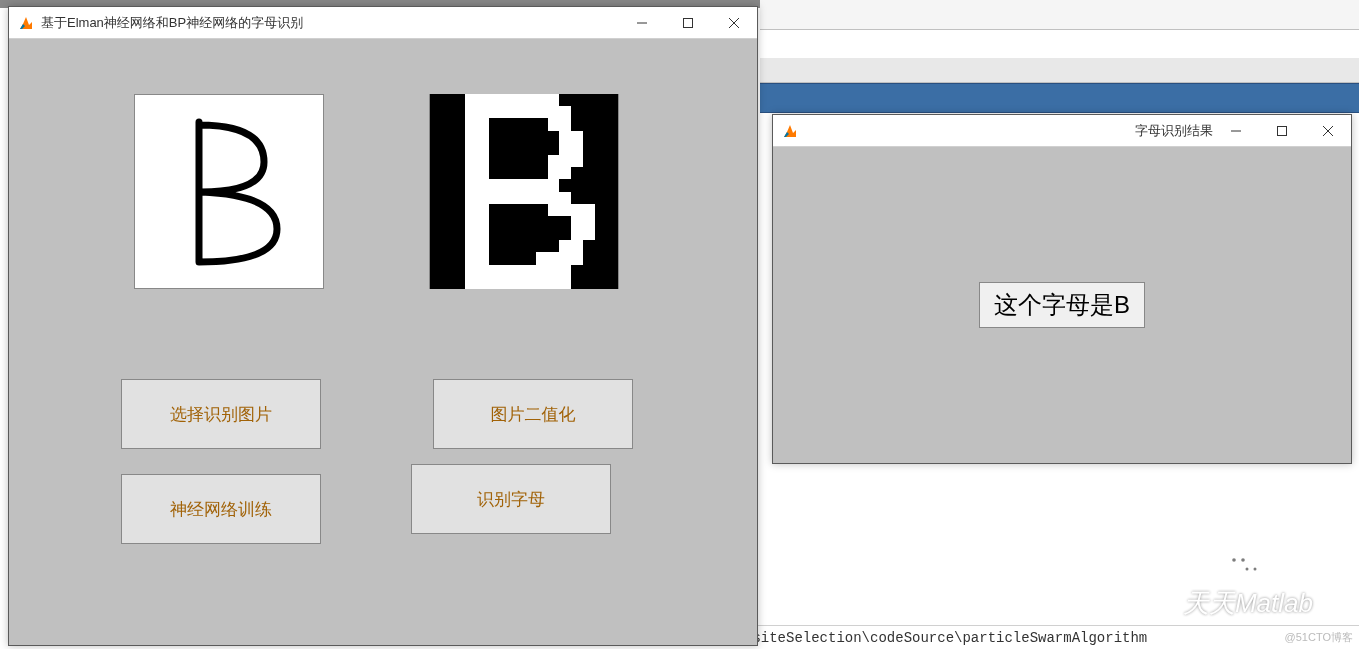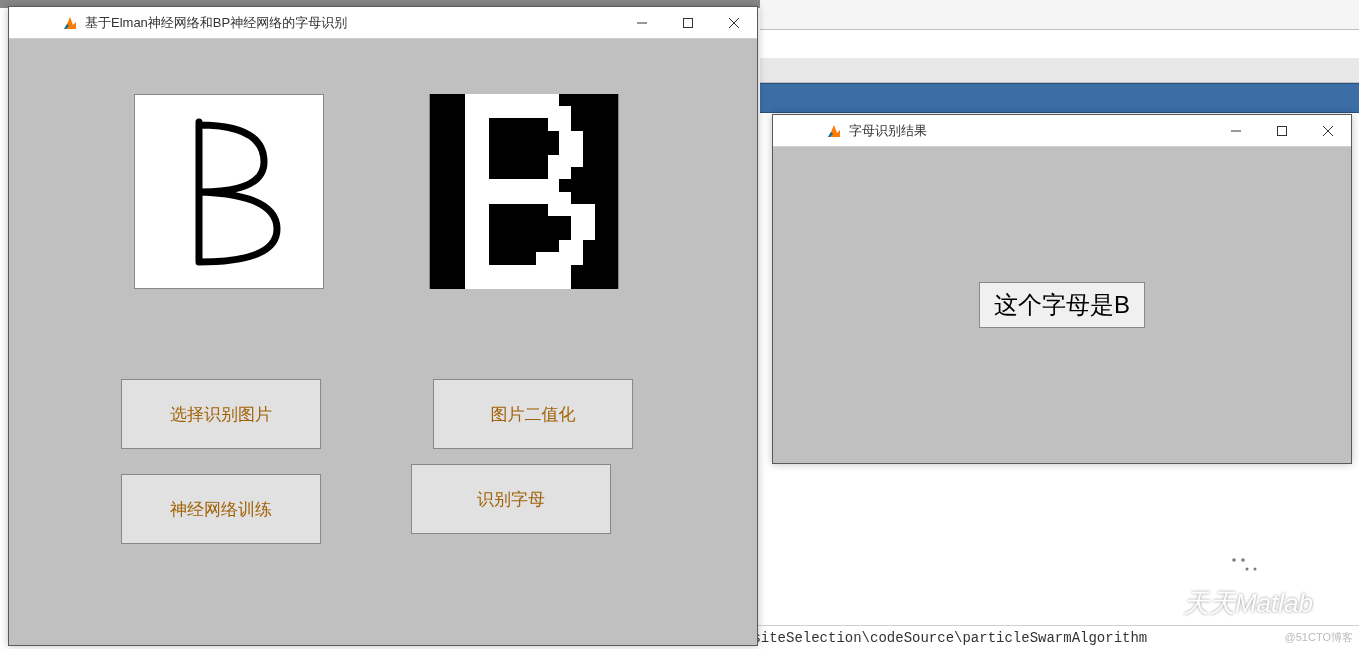--- a/index.html
+++ b/index.html
@@ -96,21 +96,20 @@
       border: 1px solid #5a5a5a;
       box-shadow: 0 0 8px rgba(0,0,0,0.25);
     }
     
     .titlebar {
       height: 32px;
       background: #ffffff;
       display: flex;
       align-items: center;
       border-bottom: 1px solid #d0d0d0;
-      padding-left: 44px;
     }
     .titlebar-icon {
       width: 18px;
       height: 18px;
       margin: 0 6px 0 8px;
       display: flex;
       align-items: center;
       justify-content: center;
     }
     .matlab-icon {
@@ -195,20 +194,21 @@
     
     .result-window {
       position: absolute;
       top: 114px;
       left: 772px;
       width: 580px;
       height: 350px;
       background: #c0c0c0;
       border: 1px solid #5a5a5a;
       box-shadow: 0 0 8px rgba(0,0,0,0.25);
+      text-align: right;
     }
     .result-body {
       position: absolute;
       top: 32px;
       left: 0;
       right: 0;
       bottom: 0;
       display: flex;
       align-items: center;
       justify-content: center;

